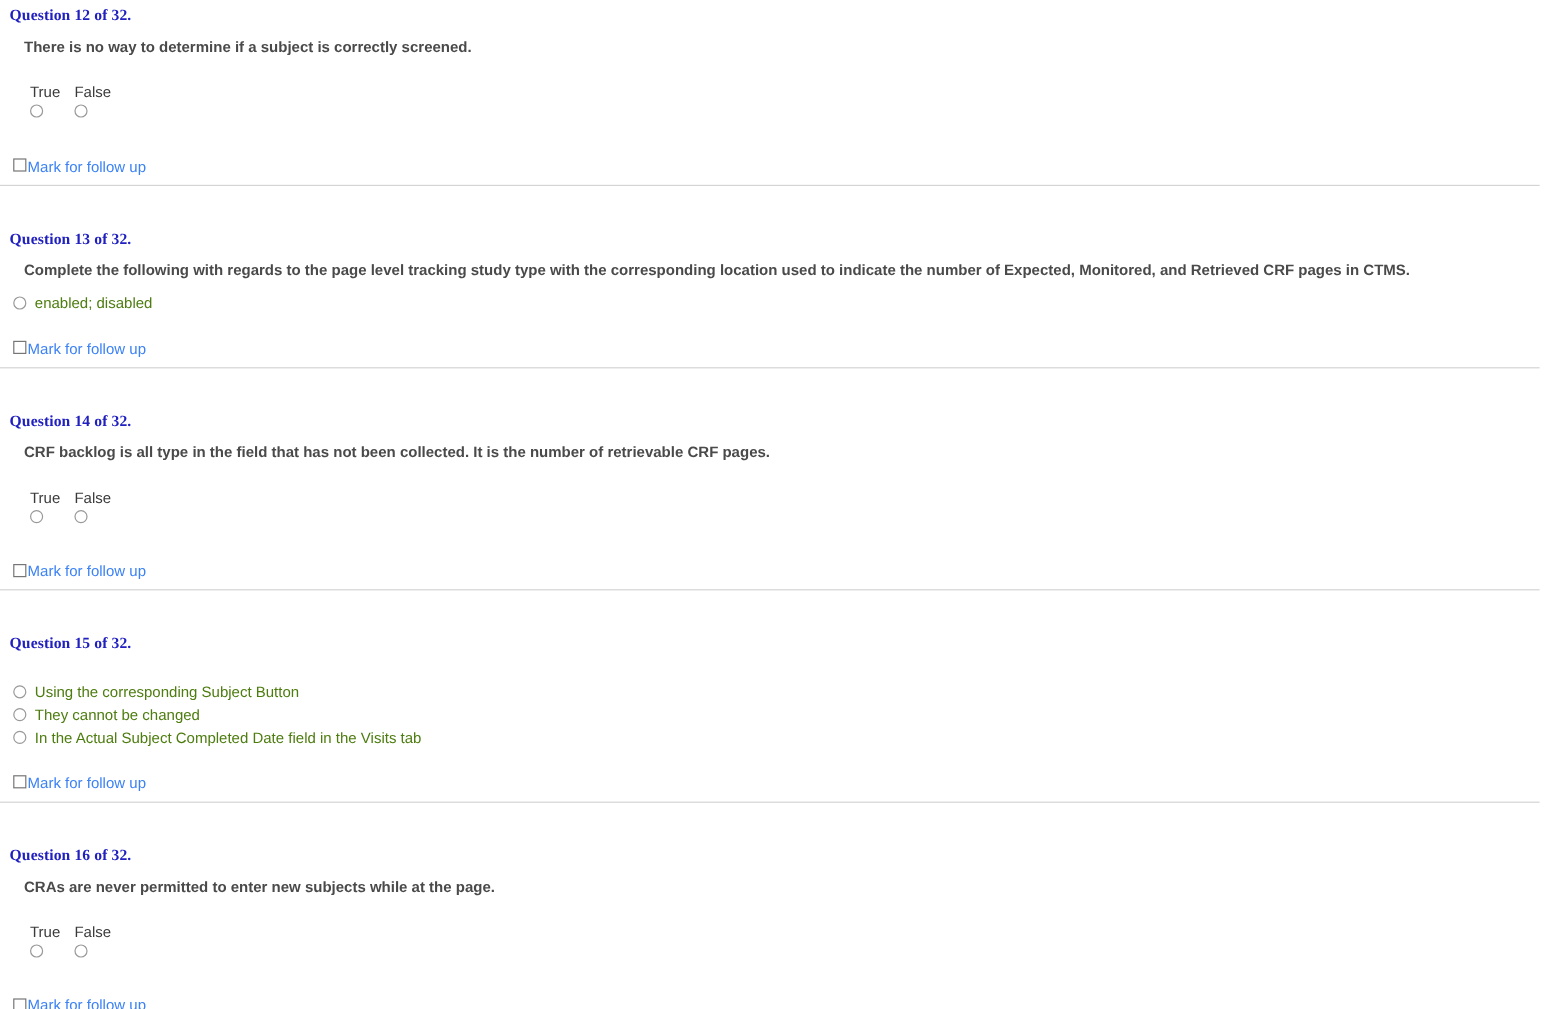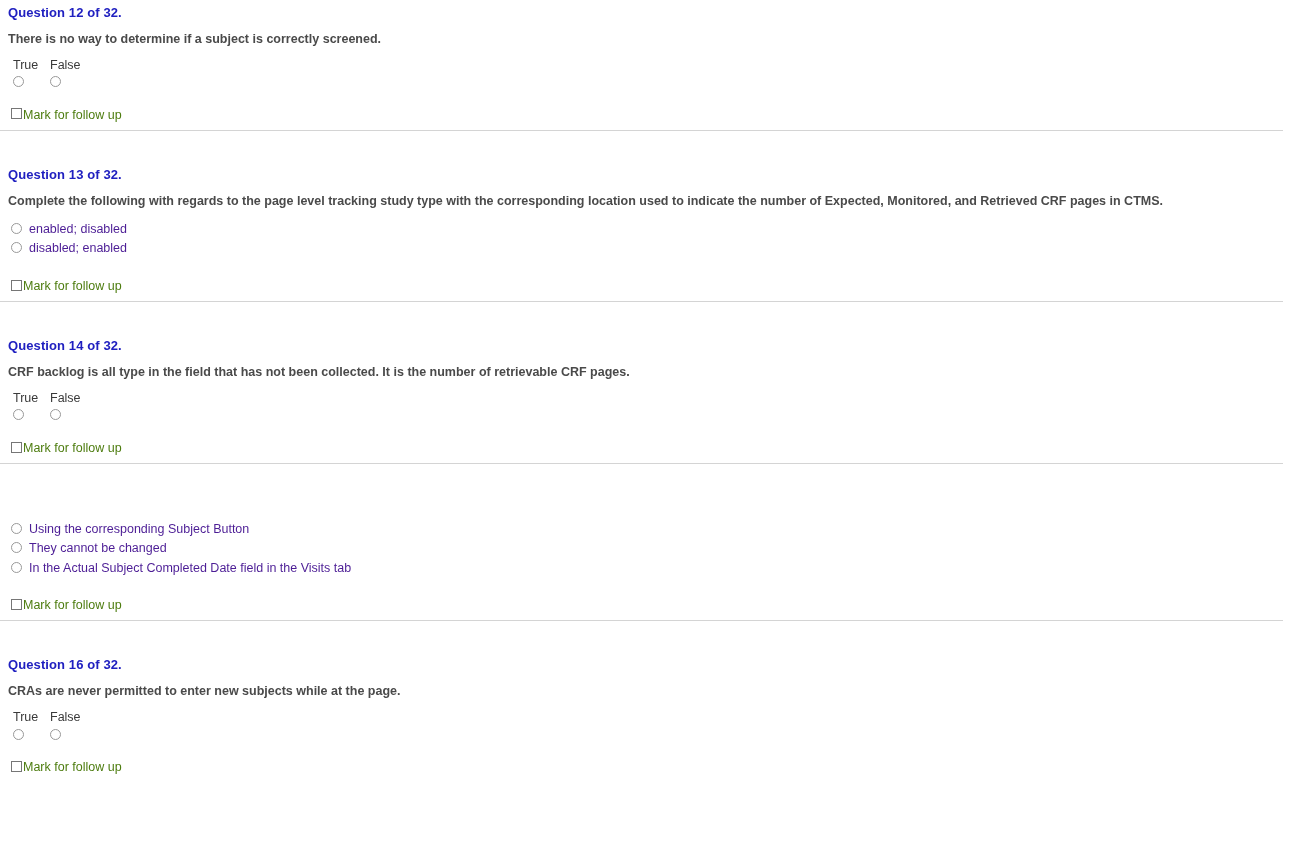--- a/index.html
+++ b/index.html
@@ -21,36 +21,37 @@
     padding: 0 0 0 0;
   }
   .q-heading {
     color: #2020C0;
     font-weight: bold;
     font-size: 13px;
     line-height: 13px;
     padding: 6px 0 0 8px;
     margin: 0;
     letter-spacing: 0.1px;
+    font-family: Liberation Serif, serif;
   }
   .q-text {
     color: #4a4a4a;
     font-weight: bold;
     font-size: 12.5px;
     line-height: 14px;
-    padding: 0 8px 0 8px;
+    padding: 0 8px 0 20px;
     margin: 0;
   }
   .q-text .line {
     display: block;
     white-space: nowrap;
   }
   
   .tf-group {
-    margin: 0;
+    margin: 12px;
     padding: 0 0 0 13px;
   }
   .tf-labels {
     font-size: 12.5px;
     color: #3a3a3a;
     line-height: 14px;
     white-space: nowrap;
   }
   .tf-labels .tf-lab {
     display: inline-block;
@@ -79,38 +80,38 @@
     box-sizing: border-box;
   }
   
   .opt-list {
     padding: 0 0 0 11px;
     margin: 0;
   }
   .opt-row {
     font-size: 12.5px;
     line-height: 19px;
-    color: #4c1d95;
+    color: #4d7c0f;
     white-space: nowrap;
   }
   .opt-row .radio {
     margin-right: 7px;
     position: relative;
     top: -1px;
   }
   .opt-label {
     display: inline-block;
     vertical-align: middle;
   }
   
   .followup {
     padding: 0 0 0 11px;
     font-size: 12.5px;
     line-height: 14px;
-    color: #4d7c0f;
+    color: #3b82f6;
     white-space: nowrap;
   }
   .checkbox {
     display: inline-block;
     width: 11px;
     height: 11px;
     border: 1px solid #767676;
     background: #ffffff;
     vertical-align: middle;
     box-sizing: border-box;
@@ -170,23 +171,20 @@
     <div class="q-heading">Question 13 of 32.</div>
     <div class="sp-q-to-text"></div>
     <div class="q-text">
       <span class="line">Complete the following with regards to the page level tracking study type with the corresponding location used to indicate the number of Expected, Monitored, and Retrieved CRF pages in CTMS.</span>
     </div>
     <div class="sp-text-to-opts"></div>
     <div class="opt-list">
       <div class="opt-row">
         <span class="radio"></span><span class="opt-label">enabled; disabled</span>
       </div>
-      <div class="opt-row">
-        <span class="radio"></span><span class="opt-label">disabled; enabled</span>
-      </div>
     </div>
     <div class="sp-opts-to-fu"></div>
     <div class="followup">
       <span class="checkbox"></span><span class="fu-label">Mark for follow up</span>
     </div>
     <div class="sp-fu-to-div"></div>
     <hr class="divider">
   </div>
 
   <div class="sp-div-to-q"></div>
@@ -210,20 +208,21 @@
     <div class="followup">
       <span class="checkbox"></span><span class="fu-label">Mark for follow up</span>
     </div>
     <div class="sp-fu-to-div"></div>
     <hr class="divider">
   </div>
 
   <div class="sp-div-to-q"></div>
 
   <div class="question-block">
+    <div class="q-heading">Question 15 of 32.</div>
     <div class="sp-q-to-text"></div>
     <div class="sp-text-to-opts"></div>
     <div class="opt-list">
       <div class="opt-row">
         <span class="radio"></span><span class="opt-label">Using the corresponding Subject Button</span>
       </div>
       <div class="opt-row">
         <span class="radio"></span><span class="opt-label">They cannot be changed</span>
       </div>
       <div class="opt-row">

